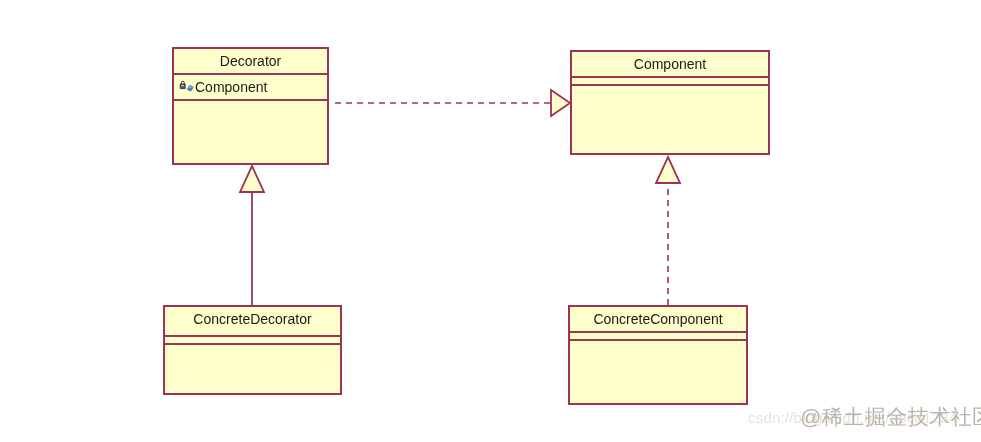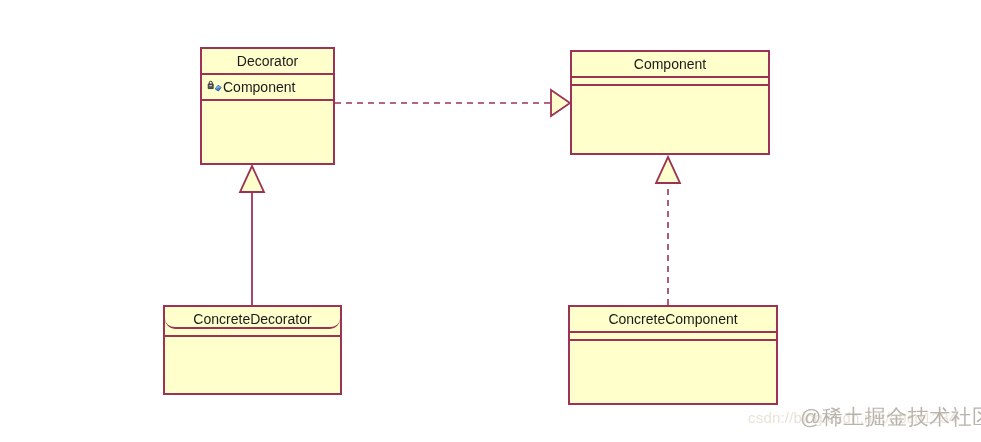--- a/index.html
+++ b/index.html
@@ -121,21 +121,21 @@
       <polygon points="252,166 240,192 264,192" fill="#ffffcc" stroke="#9c3355" stroke-width="1.8" stroke-linejoin="miter"></polygon>
     </g>
 
      Component : dashed realization (vertical) --&gt;
     <g>
       <line x1="668" y1="305" x2="668" y2="183" stroke="#9c3355" stroke-width="1.6" stroke-dasharray="6,5"></line>
       <polygon points="668,157 656,183 680,183" fill="#ffffcc" stroke="#9c3355" stroke-width="1.8" stroke-linejoin="miter"></polygon>
     </g>
   </svg>
 
-  <div class="uml-class" style="left:172px; top:47px; width:135px; height:118px;margin-left:28px;">
+  <div class="uml-class" style="left:172px; top:47px; width:157px; height:118px;">
     <div class="uml-name" style="height:26px;">Decorator</div>
     <div class="uml-attrs" style="height:26px;">
       <div class="uml-attr-row">
         <span class="attr-icon">
           <svg viewBox="0 0 17 15" width="17" height="15" xmlns="http://www.w3.org/2000/svg">
 
             <path d="M3.2 5.0 h5.0 v4.6 h-5.0 z" fill="#5b5b5b" stroke="#2b2b2b" stroke-width="0.8"></path>
             <path d="M4.3 5.0 v-1.3 a1.45 1.45 0 0 1 2.9 0 v1.3" fill="none" stroke="#2b2b2b" stroke-width="1.0"></path>
             <rect x="4.3" y="6.1" width="2.7" height="1.0" fill="#d8d8d8"></rect>
 
@@ -149,26 +149,26 @@
     <div class="uml-ops"></div>
   </div>
 
   <div class="uml-class" style="left:570px; top:50px; width:200px; height:105px;">
     <div class="uml-name" style="height:26px;">Component</div>
     <div class="uml-attrs empty"></div>
     <div class="uml-ops"></div>
   </div>
 
   <div class="uml-class" style="left:163px; top:305px; width:179px; height:90px;">
-    <div class="uml-name" style="height:22px;border-radius:10px;">ConcreteDecorator</div>
+    <div class="uml-name" style="height:30px;">ConcreteDecorator</div>
     <div class="uml-attrs empty"></div>
     <div class="uml-ops"></div>
   </div>
 
-  <div class="uml-class" style="left:568px; top:305px; width:210px; height:100px;">
+  <div class="uml-class" style="left:568px; top:305px; width:180px; height:100px;">
     <div class="uml-name" style="height:26px;">ConcreteComponent</div>
     <div class="uml-attrs empty"></div>
     <div class="uml-ops"></div>
   </div>
 
   <div class="watermark wm-url">csdn://blog.csdn.net/abcd1234</div>
   <div class="watermark wm-brand">@稀土掘金技术社区</div>
 
 </div>
 

